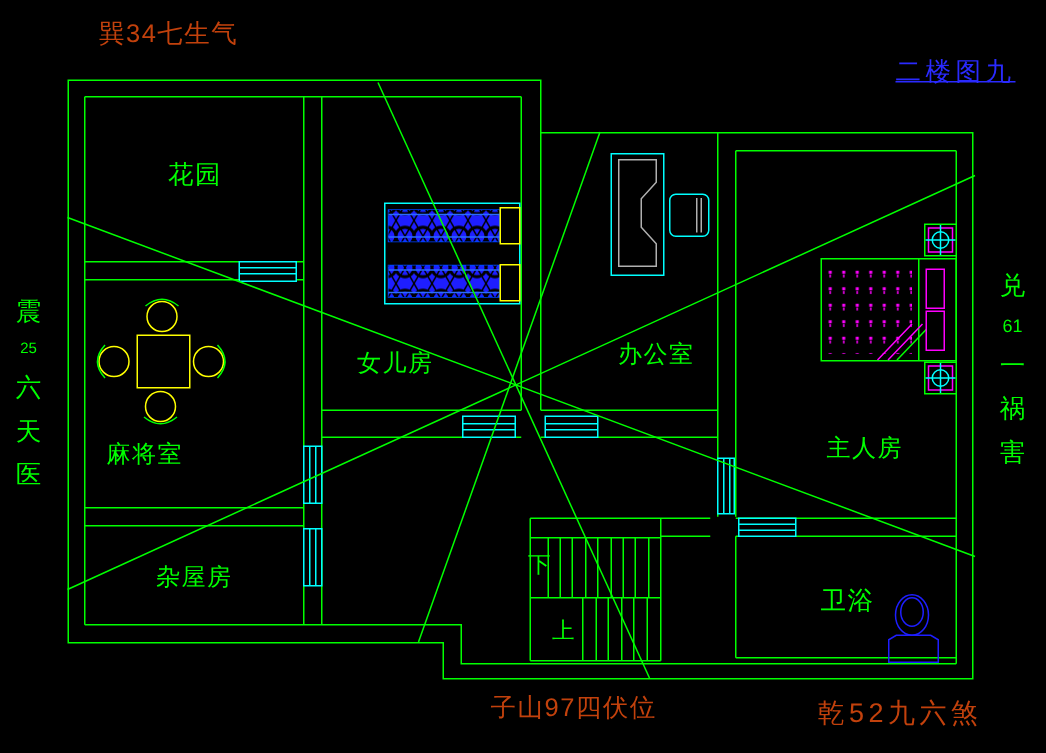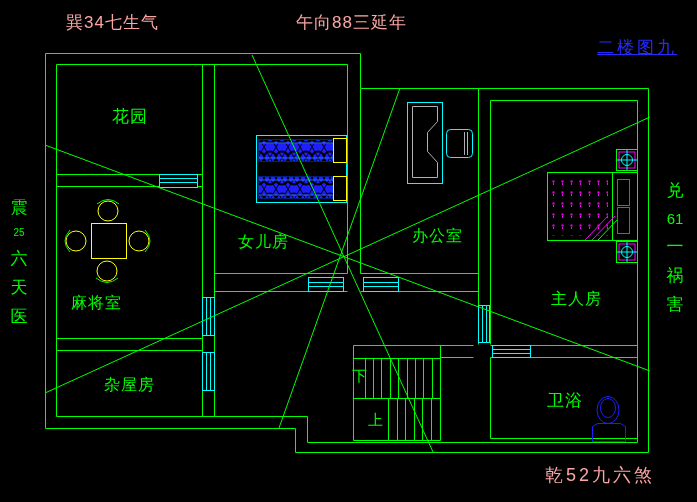--- a/index.html
+++ b/index.html
@@ -2,21 +2,21 @@
 <html><head>
 <meta charset="utf-8">
 <style>
   html,body{margin:0;padding:0;background:#000;}
   #canvas{
     position:relative;width:697px;height:502px;background:#000;overflow:hidden;
     font-family:"Liberation Sans",sans-serif;
   }
   #plan{position:absolute;left:0;top:0;}
   .lbl{
-    position:absolute;color:#fca5a5;font-size:17px;white-space:nowrap;
+    position:absolute;color:#c2410c;font-size:17px;white-space:nowrap;
     letter-spacing:1px;line-height:1;
   }
   .lbl.blue{color:#2a2aff;text-decoration:underline;}
   .lbl.wide{letter-spacing:3px;font-size:18px;text-align:right;}
   .vlbl{
     position:absolute;display:flex;flex-direction:column;align-items:center;
     color:#00ff00;font-size:17px;width:24px;line-height:1;
   }
   .vlbl span{display:block;margin-bottom:12px;}
   svg text{fill:#00ff00;font-family:"Liberation Sans",sans-serif;}
@@ -201,34 +201,34 @@
       <text x="71" y="308">麻将室</text>
       <text x="104" y="390">杂屋房</text>
       <text x="551" y="304">主人房</text>
       <text x="547" y="406" font-size="17">卫浴</text>
       <text x="352" y="381" font-size="15">下</text>
       <text x="368" y="425" font-size="15">上</text>
     </g>
   </svg>
 
   <div class="lbl" style="left:66px;top:14px;">巽34七生气</div>
-  <div class="lbl" style="left:296px;top:14px;">午向88三延年</div>
   <div class="lbl blue" style="left:597px;top:39px;letter-spacing:3px;">二楼图九</div>
 
+  <div class="lbl" style="left:327px;top:463px;">子山97四伏位</div>
   <div class="lbl wide" style="left:545px;top:466px;">乾52九六煞</div>
 
   <div class="vlbl" style="left:7px;top:199px;">
     <span>震</span>
     <span style="font-size:10px;">25</span>
     <span>六</span>
     <span>天</span>
     <span>医</span>
   </div>
 
   <div class="vlbl" style="left:663px;top:182px;">
     <span>兑</span>
-    <span style="font-size:15px;">61</span>
+    <span style="font-size:12px;">61</span>
     <span>一</span>
     <span>祸</span>
     <span>害</span>
   </div>
 
 </div>
 
 </body></html>

